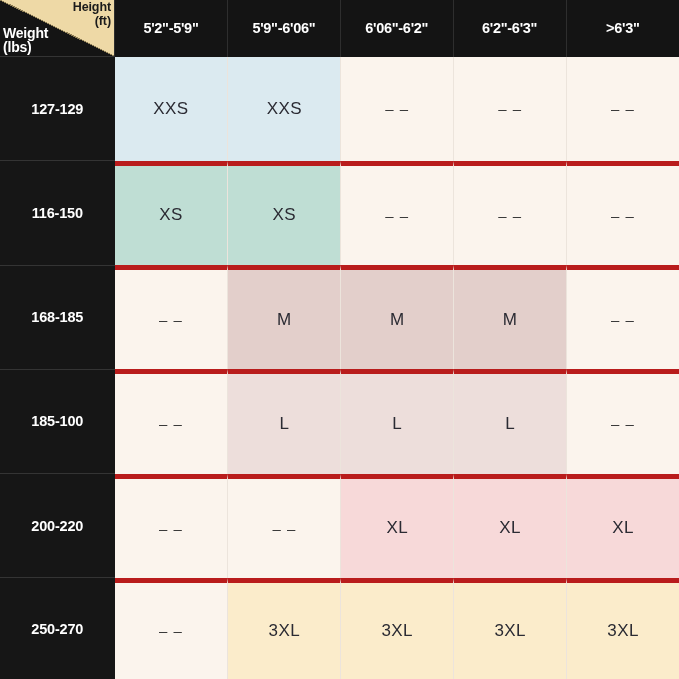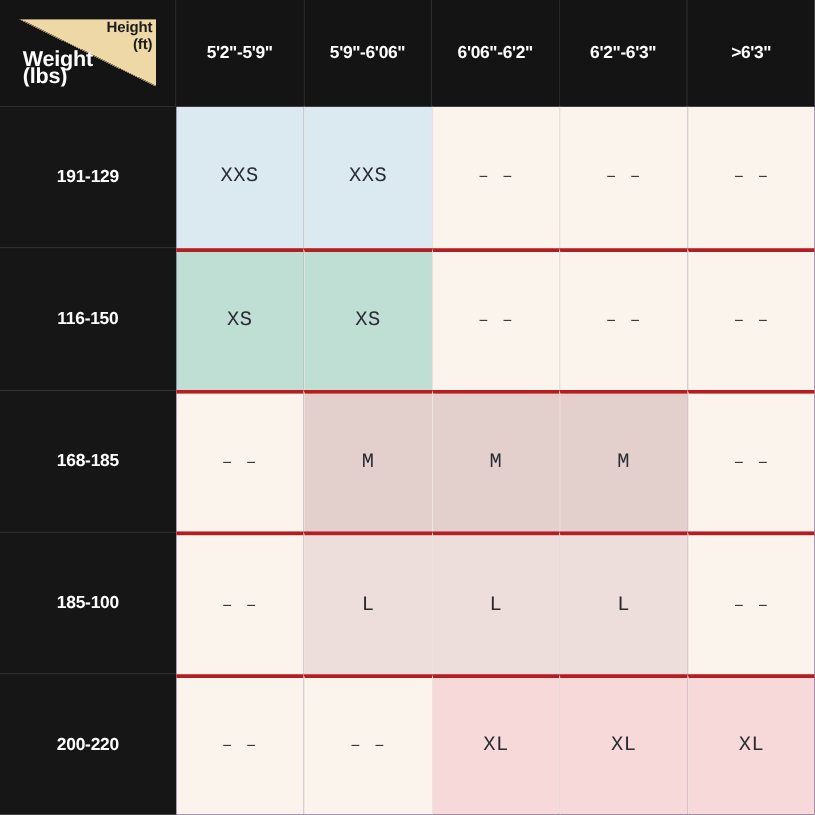--- a/index.html
+++ b/index.html
@@ -20,21 +20,21 @@
     background: #141414;
   }
   table.size-table {
     width: 679px;
     height: 679px;
     border-collapse: collapse;
     table-layout: fixed;
   }
   table.size-table td,
   table.size-table th {
-    padding: 16px;
+    padding: 0;
     margin: 0;
     vertical-align: middle;
     text-align: center;
     position: relative;
   }
   
   th.corner-cell {
     width: 114px;
     height: 56px;
     background: #141414;
@@ -67,21 +67,21 @@
     line-height: 13.5px;
     letter-spacing: -0.1px;
     z-index: 3;
   }
   .corner-weight-label {
     position: absolute;
     bottom: 2px;
     left: 3px;
     text-align: left;
     color: #ffffff;
-    font-size: 18px;
+    font-size: 14px;
     font-weight: 700;
     line-height: 14px;
     letter-spacing: -0.2px;
     z-index: 3;
   }
   
   th.col-head {
     background: #141414;
     color: #ffffff;
     font-size: 14.5px;
@@ -95,24 +95,23 @@
     background: #161616;
     color: #ffffff;
     font-size: 14.5px;
     font-weight: 700;
     letter-spacing: -0.2px;
     width: 114px;
     border-top: 1px solid #343434;
   }
   
   td.data-cell {
-    background: #4c1d95;
+    background: #c4b5fd;
     border: none;
     padding: 0;
-    font-family: Liberation Mono, monospace;
   }
   .cell-fill {
     position: absolute;
     left: 0;
     right: 0;
     top: 0;
     bottom: 0;
     display: flex;
     align-items: center;
     justify-content: center;
@@ -124,21 +123,21 @@
   .cell-fill.empty {
     color: #3a3a3a;
     font-size: 15px;
     letter-spacing: 1px;
   }
   .cell-fill.small-label {
     font-size: 15.5px;
     letter-spacing: 0.1px;
   }
   .cell-fill.sep-left  { border-left: 1px solid #ece4dc; }
-  .cell-fill.sep-top   { border-top: 3px solid #b91c1c; }
+  .cell-fill.sep-top   { border-top: 5px solid #b91c1c; }
 </style>
 </head>
 <body>
 
 <div id="chart-root">
   <table class="size-table">
     <thead>
       <tr>
         <th class="corner-cell">
           <div class="corner-inner">
@@ -155,21 +154,21 @@
         </th>
         <th class="col-head">5'2"-5'9"</th>
         <th class="col-head">5'9"-6'06"</th>
         <th class="col-head">6'06"-6'2"</th>
         <th class="col-head">6'2"-6'3"</th>
         <th class="col-head">&gt;6'3"</th>
       </tr>
     </thead>
     <tbody id="table-body">
         <tr>
-          <th class="row-head">191-129</th>
+          <th class="row-head">127-129</th>
           <td class="data-cell">
             <div class="cell-fill" style="background: rgb(219, 234, 240);">XXS</div>
           </td>
           <td class="data-cell">
             <div class="cell-fill sep-left" style="background: rgb(219, 234, 240);">XXS</div>
           </td>
           <td class="data-cell">
             <div class="cell-fill empty sep-left" style="background: rgb(251, 244, 237);">– –</div>
           </td>
           <td class="data-cell">
@@ -242,17 +241,35 @@
             <div class="cell-fill empty sep-left sep-top" style="background: rgb(251, 244, 237);">– –</div>
           </td>
           <td class="data-cell">
             <div class="cell-fill sep-left sep-top" style="background: rgb(247, 217, 217);">XL</div>
           </td>
           <td class="data-cell">
             <div class="cell-fill sep-left sep-top" style="background: rgb(247, 217, 217);">XL</div>
           </td>
           <td class="data-cell">
             <div class="cell-fill sep-left sep-top" style="background: rgb(247, 217, 217);">XL</div>
+          </td>
+        </tr>
+        <tr>
+          <th class="row-head">250-270</th>
+          <td class="data-cell">
+            <div class="cell-fill empty sep-top" style="background: rgb(251, 244, 237);">– –</div>
+          </td>
+          <td class="data-cell">
+            <div class="cell-fill sep-left sep-top" style="background: rgb(251, 236, 203);">3XL</div>
+          </td>
+          <td class="data-cell">
+            <div class="cell-fill sep-left sep-top" style="background: rgb(251, 236, 203);">3XL</div>
+          </td>
+          <td class="data-cell">
+            <div class="cell-fill sep-left sep-top" style="background: rgb(251, 236, 203);">3XL</div>
+          </td>
+          <td class="data-cell">
+            <div class="cell-fill sep-left sep-top" style="background: rgb(251, 236, 203);">3XL</div>
           </td>
         </tr>
       </tbody>
   </table>
 </div>
 
 </body></html>

